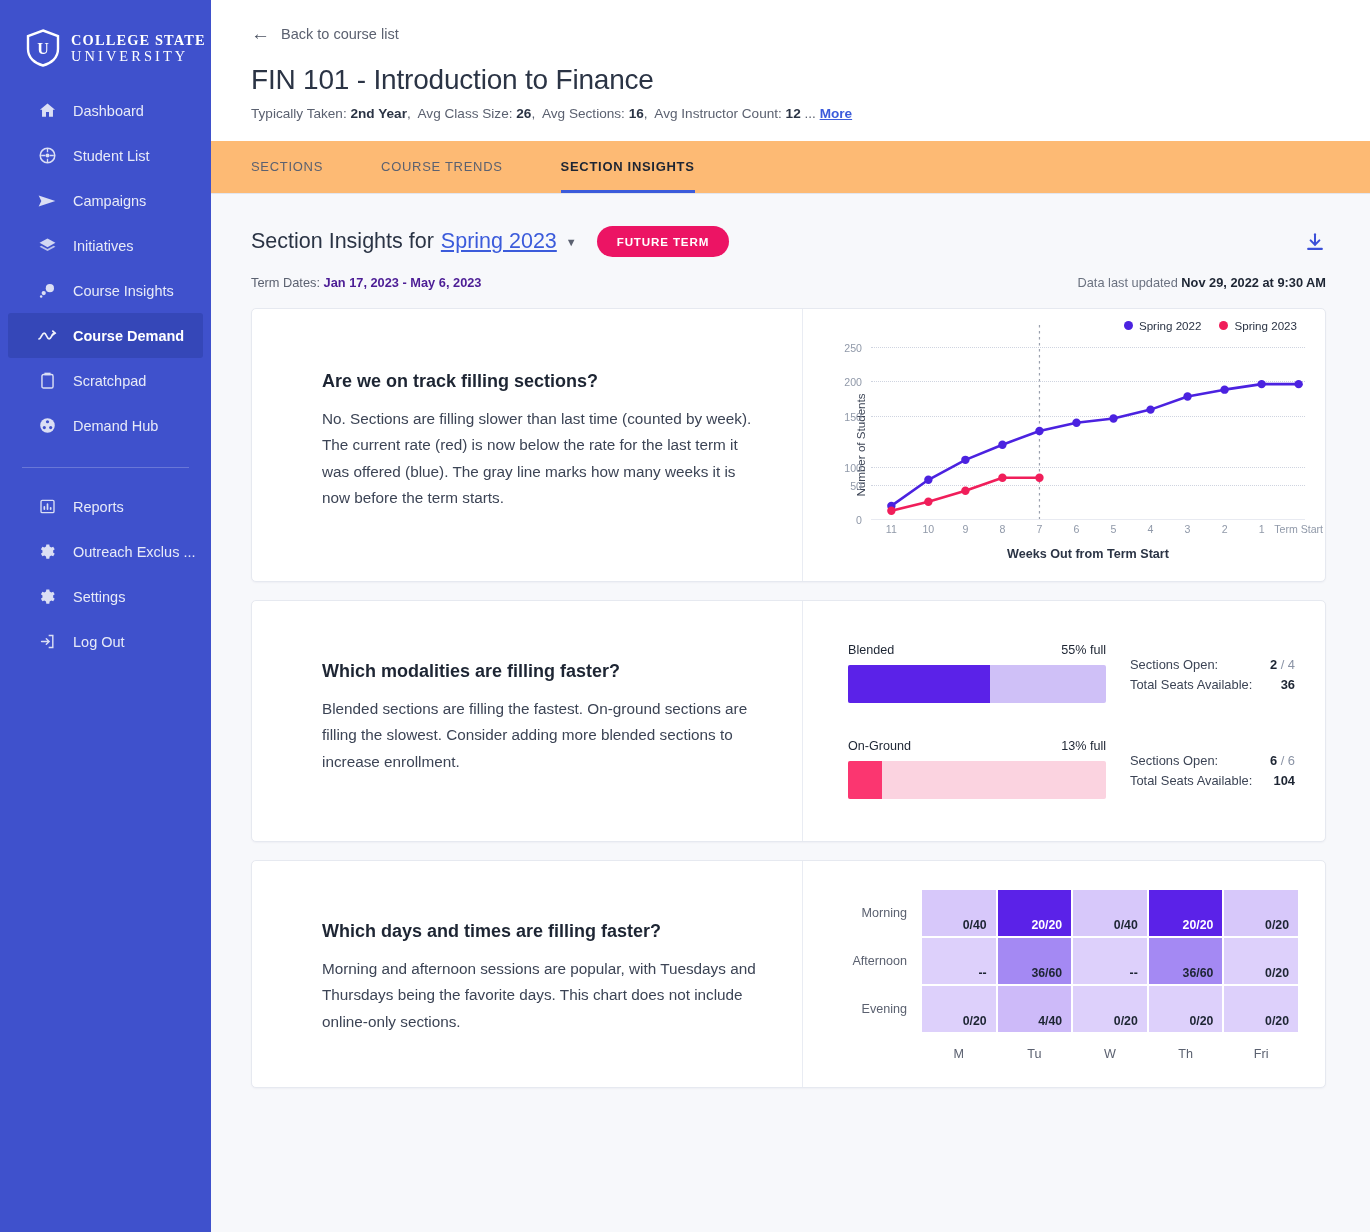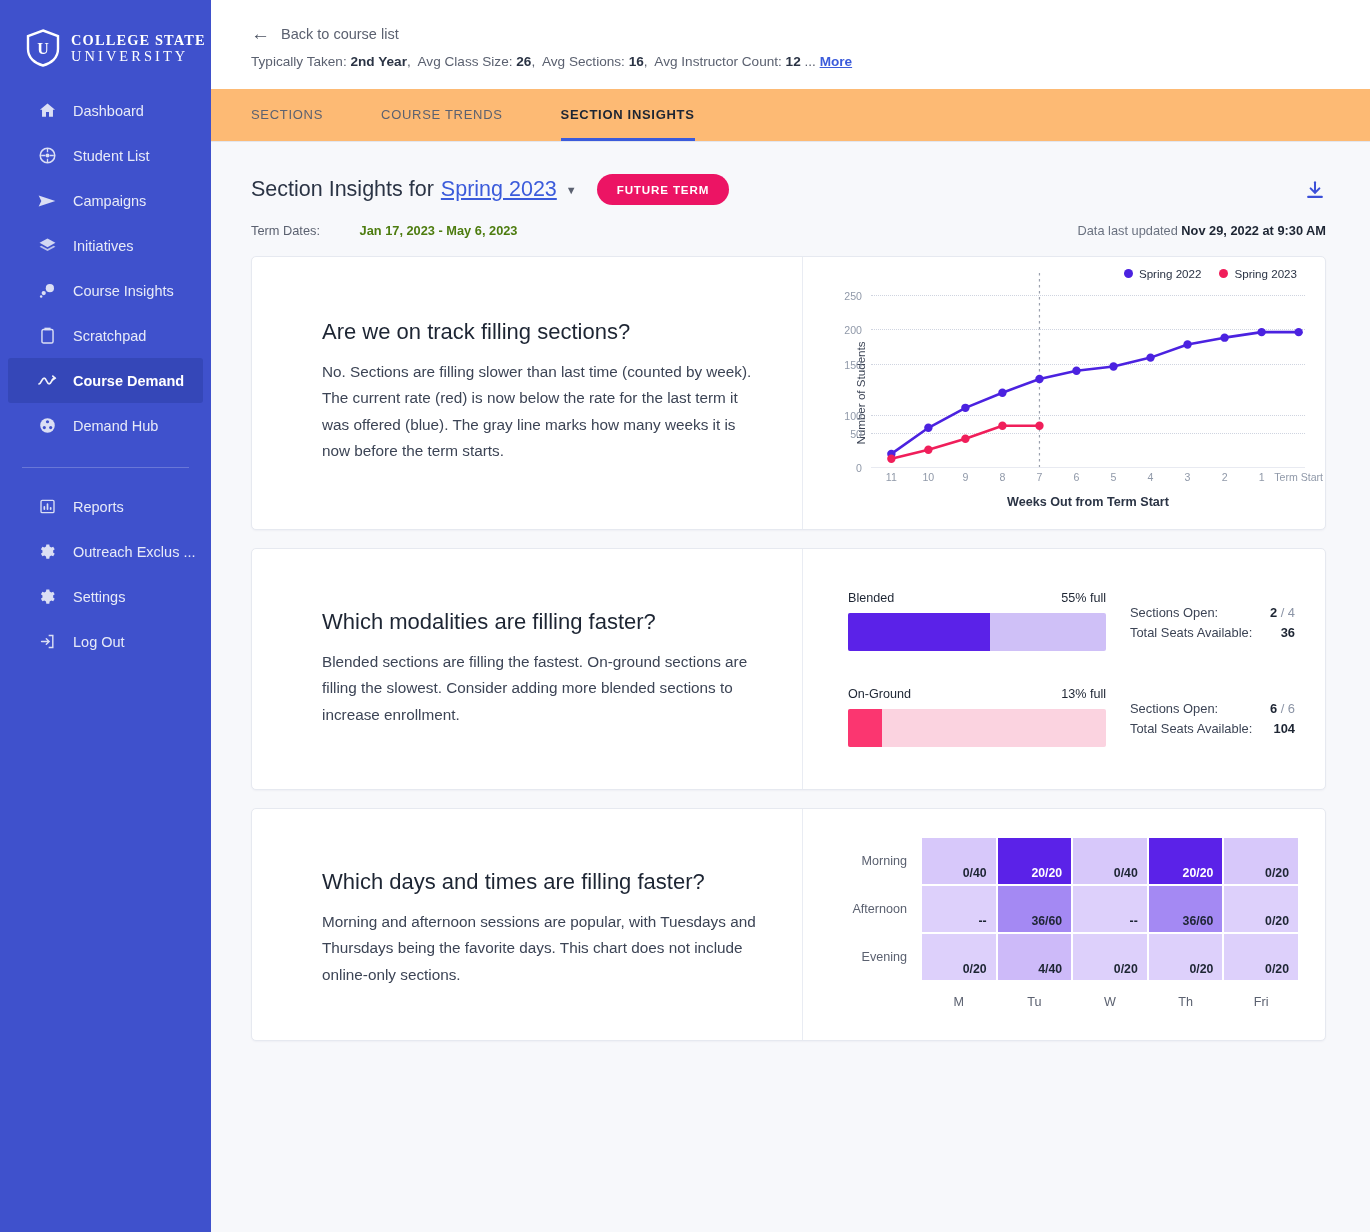--- a/index.html
+++ b/index.html
@@ -69,31 +69,31 @@
   .caret { margin-left: 9px; color: #5b6170; font-size: 11px; cursor: pointer; }
   .pill {
     margin-left: 20px; background: #ec1464; color: #fff;
     font-size: 11.6px; font-weight: bold; letter-spacing: .85px;
     padding: 9px 20px; border-radius: 18px; cursor: pointer; border: none;
   }
   .dl-btn { margin-left: auto; cursor: pointer; display:flex; align-items:center; }
 
   .sub-row { display: flex; align-items: baseline; margin-top: 18px; font-size: 12.8px; }
   .sub-left { color: #5b6170; }
-  .sub-left b { color: #4d7c0f; margin-left: 36px; }
+  .sub-left b { color: #4c1d95; }
   .sub-right { margin-left: auto; color: #6b7280; }
   .sub-right b { color: #1d2533; }
 
   .card {
     background: #fff; border: 1px solid #e6e9f0; border-radius: 5px;
     margin-top: 18px; display: flex; box-shadow: 0 1px 2px rgba(26,32,64,.04);
   }
   .card-left { width: 550px; padding: 60px 45px 52px 70px; }
   .card-left.c1 { padding-top: 62px; padding-bottom: 60px; }
-  .card-q { font-size: 22px; color: #1d2533; font-weight: normal; margin-bottom: 14px; }
+  .card-q { font-size: 18px; color: #1d2533; font-weight: bold; margin-bottom: 14px; }
   .card-a { font-size: 15.3px; color: #3c4455; line-height: 1.72; }
   .card-right { flex: 1; border-left: 1px solid #e9ecf3; position: relative; }
 
   
   .lc { position: relative; width: 100%; height: 100%; min-height: 272px; }
   .lc-legend { position: absolute; right: 28px; top: 10px; display: flex; gap: 18px; font-size: 11.6px; color: #2b3445; }
   .lg-item { display: flex; align-items: center; gap: 6px; }
   .lg-dot { width: 9px; height: 9px; border-radius: 50%; }
   .lc-ylabel {
     position: absolute; left: 6px; top: 50%;
@@ -191,37 +191,37 @@
       <div class="nav-item">
         <span class="nav-icon">
           <svg width="19" height="19" viewBox="0 0 24 24" fill="#e7eaf8">
               <circle cx="15" cy="9" r="5.2"></circle>
               <circle cx="7.2" cy="15.2" r="2.7"></circle>
               <circle cx="4" cy="19.6" r="1.6"></circle>
             </svg>
         </span>
         <span>Course Insights</span>
       </div>
+      <div class="nav-item active">
+        <span class="nav-icon">
+          <svg width="20" height="20" viewBox="0 0 24 24" fill="none" stroke="#ffffff" stroke-width="2.1" stroke-linecap="round">
+              <path d="M2.5 15.5c2.5 0 3.2-7 6-7s3.2 7 6 7 3.2-7 6.8-7"></path>
+              <path d="M19 6.2l2.6 2.3-2.8 2"></path>
+            </svg>
+        </span>
+        <span>Course Demand</span>
+      </div>
       <div class="nav-item">
         <span class="nav-icon">
           <svg width="19" height="19" viewBox="0 0 24 24" fill="none" stroke="#e7eaf8" stroke-width="1.8">
               <rect x="5" y="4.5" width="14" height="17" rx="2"></rect>
               <path d="M9 4.5V3h6v1.5z" fill="#e7eaf8"></path>
             </svg>
         </span>
         <span>Scratchpad</span>
-      </div>
-      <div class="nav-item active">
-        <span class="nav-icon">
-          <svg width="20" height="20" viewBox="0 0 24 24" fill="none" stroke="#ffffff" stroke-width="2.1" stroke-linecap="round">
-              <path d="M2.5 15.5c2.5 0 3.2-7 6-7s3.2 7 6 7 3.2-7 6.8-7"></path>
-              <path d="M19 6.2l2.6 2.3-2.8 2"></path>
-            </svg>
-        </span>
-        <span>Course Demand</span>
       </div>
       <div class="nav-item">
         <span class="nav-icon">
           <svg width="19" height="19" viewBox="0 0 24 24">
               <circle cx="12" cy="12" r="9.2" fill="#e7eaf8"></circle>
               <circle cx="12" cy="7.3" r="2" fill="#3f51cc"></circle>
               <circle cx="8" cy="14.6" r="2" fill="#3f51cc"></circle>
               <circle cx="16" cy="14.6" r="2" fill="#3f51cc"></circle>
             </svg>
         </span>
@@ -267,20 +267,21 @@
     </nav>
   </aside>
 
   <div class="main">
 
     <div class="topbar">
       <div class="backlink">
         <span class="back-arrow">←</span>
         <span>Back to course list</span>
       </div>
+      <h1 class="course-title">FIN 101 - Introduction to Finance</h1>
       <div class="meta-line">
         <span>Typically Taken:</span>
         <b>2nd Year</b><span>,&nbsp;</span>
         <span>Avg Class Size:</span>
         <b>26</b><span>,&nbsp;</span>
         <span>Avg Sections:</span>
         <b>16</b><span>,&nbsp;</span>
         <span>Avg Instructor Count:</span>
         <b>12</b>
         <span>...</span>

